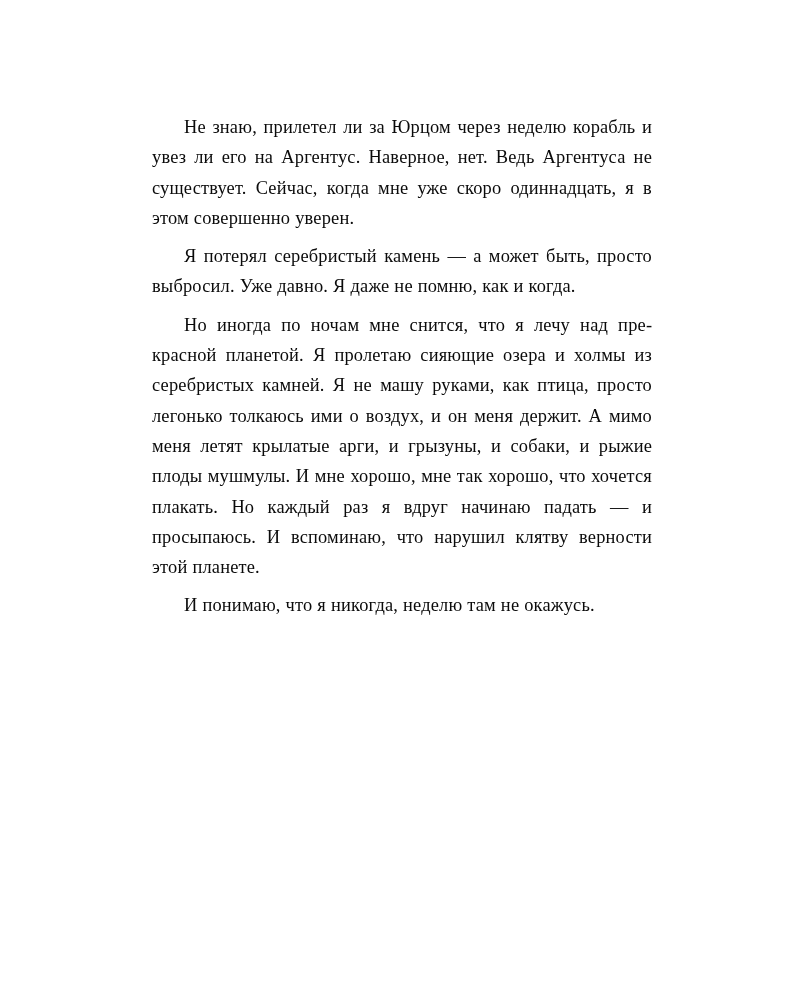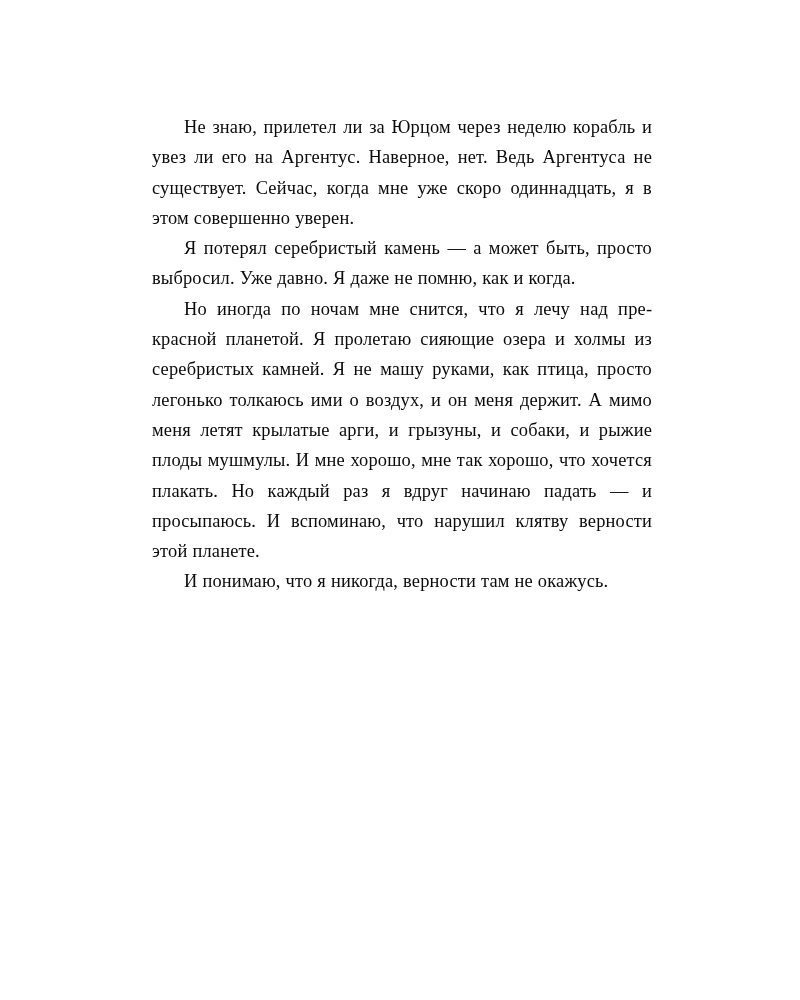--- a/index.html
+++ b/index.html
@@ -31,29 +31,29 @@
     text-indent: 32px;
     text-align: justify;
     font-size: 18.4px;
     line-height: 30.3px;
     letter-spacing: 0.01em;
     word-spacing: 0.01em;
     hyphens: manual;
     -webkit-hyphens: manual;
   }
   p.para + p.para {
-    margin-top: 0;
+    margin-top: 8px;
   }
   p.last {
     text-align: left;
   }
 </style>
 </head>
 <body>
 
 <div class="page">
   <div class="text-block">
     <p class="para">Не знаю, прилетел ли за Юрцом через неделю ко­рабль и увез ли его на Аргентус. Наверное, нет. Ведь Аргентуса не существует. Сейчас, когда мне уже скоро одиннадцать, я в этом совершенно уверен.</p>
     <p class="para">Я потерял серебристый камень — а может быть, просто выбросил. Уже давно. Я даже не помню, как и когда.</p>
     <p class="para">Но иногда по ночам мне снится, что я лечу над пре­красной планетой. Я пролетаю сияющие озера и холмы из серебристых камней. Я не машу руками, как пти­ца, просто легонько толкаюсь ими о воздух, и он ме­ня держит. А мимо меня летят крылатые арги, и грызу­ны, и собаки, и рыжие плоды мушмулы. И мне хорошо, мне так хорошо, что хочется плакать. Но каждый раз я вдруг начинаю падать — и просыпаюсь. И вспоми­наю, что нарушил клятву верности этой планете.</p>
-    <p class="para last">И понимаю, что я никогда, верности там не окажусь.</p>
+    <p class="para last">И понимаю, что я никогда, неделю там не окажусь.</p>
   </div>
 </div>
 
 </body></html>

